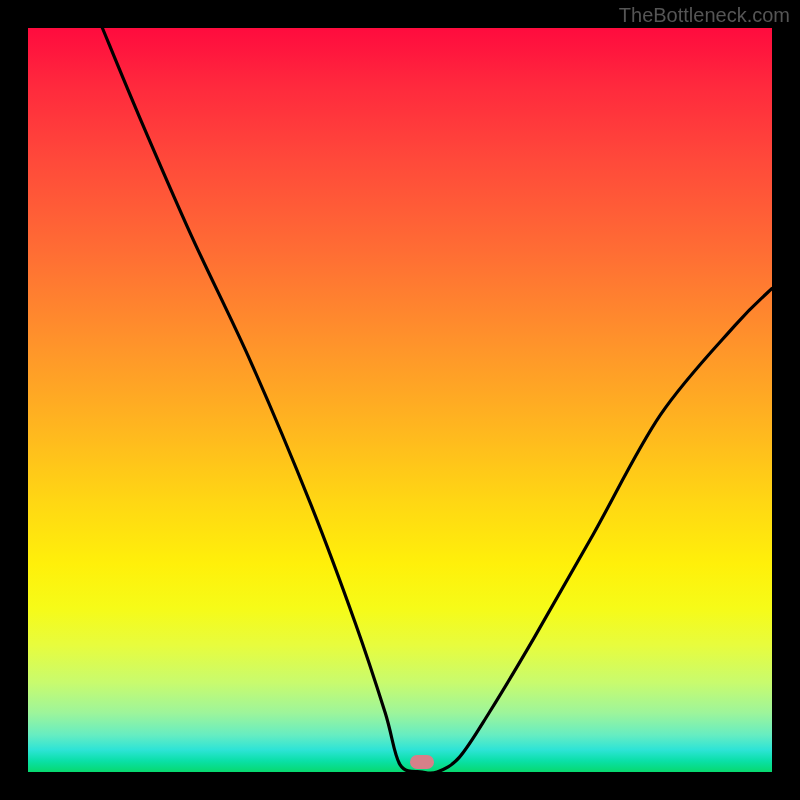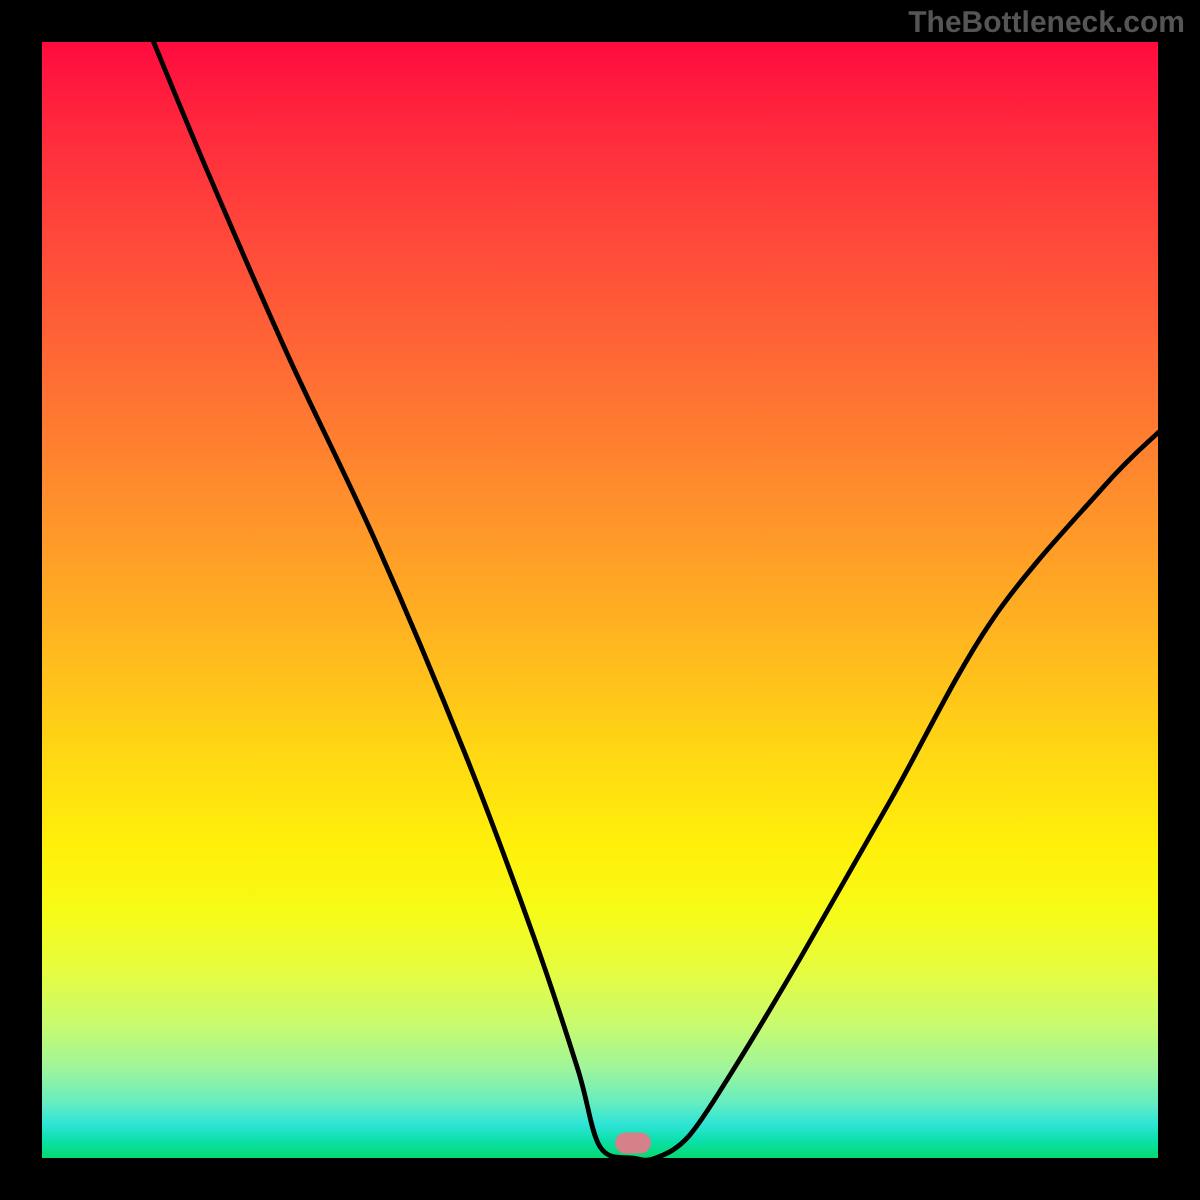--- a/index.html
+++ b/index.html
@@ -45,21 +45,21 @@
       #0ae0a8 98.5%,
       #07d96f 100%
     );
   }
   .watermark {
     position: absolute;
     top: 4px;
     right: 10px;
     color: #555;
     font-size: 20px;
-    font-weight: 700;
+    font-weight: 400;
     user-select: none;
   }
   svg.curve {
     position: absolute;
     left: 0;
     top: 0;
     width: 744px;
     height: 744px;
     overflow: visible;
   }

